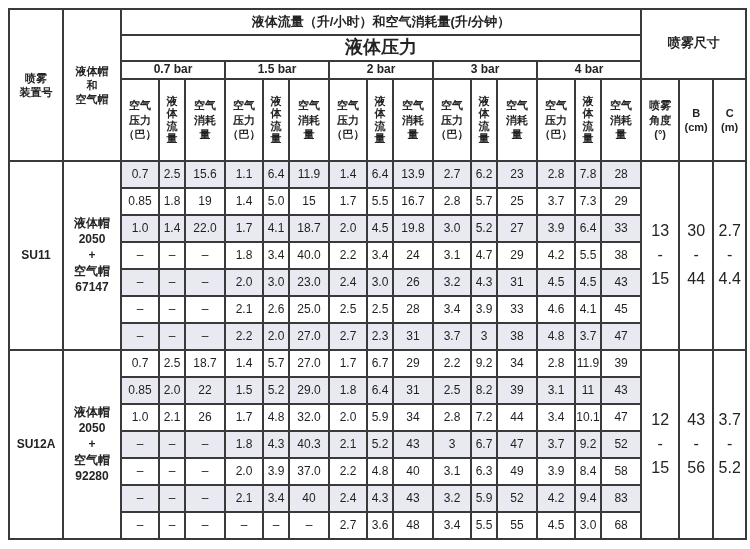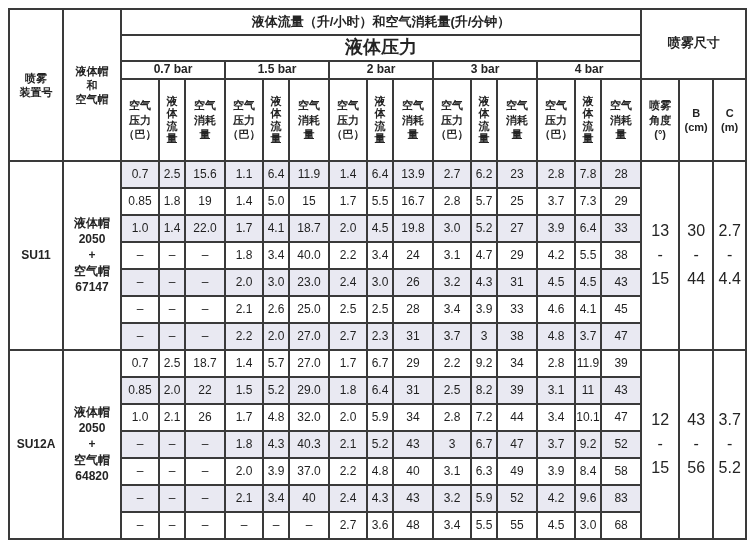--- a/index.html
+++ b/index.html
@@ -332,21 +332,21 @@
           <td class="v shade">3.7</td>
           <td class="v shade">47</td>
         </tr>
         <tr style="height: 27px;">
           <td class="t-device" rowspan="7">SU12A</td>
           <td class="t-cap" rowspan="7">
             <div class="ln">液体帽</div>
             <div class="ln">2050</div>
             <div class="ln">+</div>
             <div class="ln">空气帽</div>
-            <div class="ln">64820</div>
+            <div class="ln">92280</div>
           </td>
           <td class="v">0.7</td>
           <td class="v">2.5</td>
           <td class="v">18.7</td>
           <td class="v">1.4</td>
           <td class="v">5.7</td>
           <td class="v">27.0</td>
           <td class="v">1.7</td>
           <td class="v">6.7</td>
           <td class="v">29</td>
@@ -447,21 +447,21 @@
           <td class="v shade">2.1</td>
           <td class="v shade">3.4</td>
           <td class="v shade">40</td>
           <td class="v shade">2.4</td>
           <td class="v shade">4.3</td>
           <td class="v shade">43</td>
           <td class="v shade">3.2</td>
           <td class="v shade">5.9</td>
           <td class="v shade">52</td>
           <td class="v shade">4.2</td>
-          <td class="v shade">9.6</td>
+          <td class="v shade">9.4</td>
           <td class="v shade">83</td>
         </tr>
         <tr style="height: 27px;">
           <td class="v">–</td>
           <td class="v">–</td>
           <td class="v">–</td>
           <td class="v">–</td>
           <td class="v">–</td>
           <td class="v">–</td>
           <td class="v">2.7</td>

